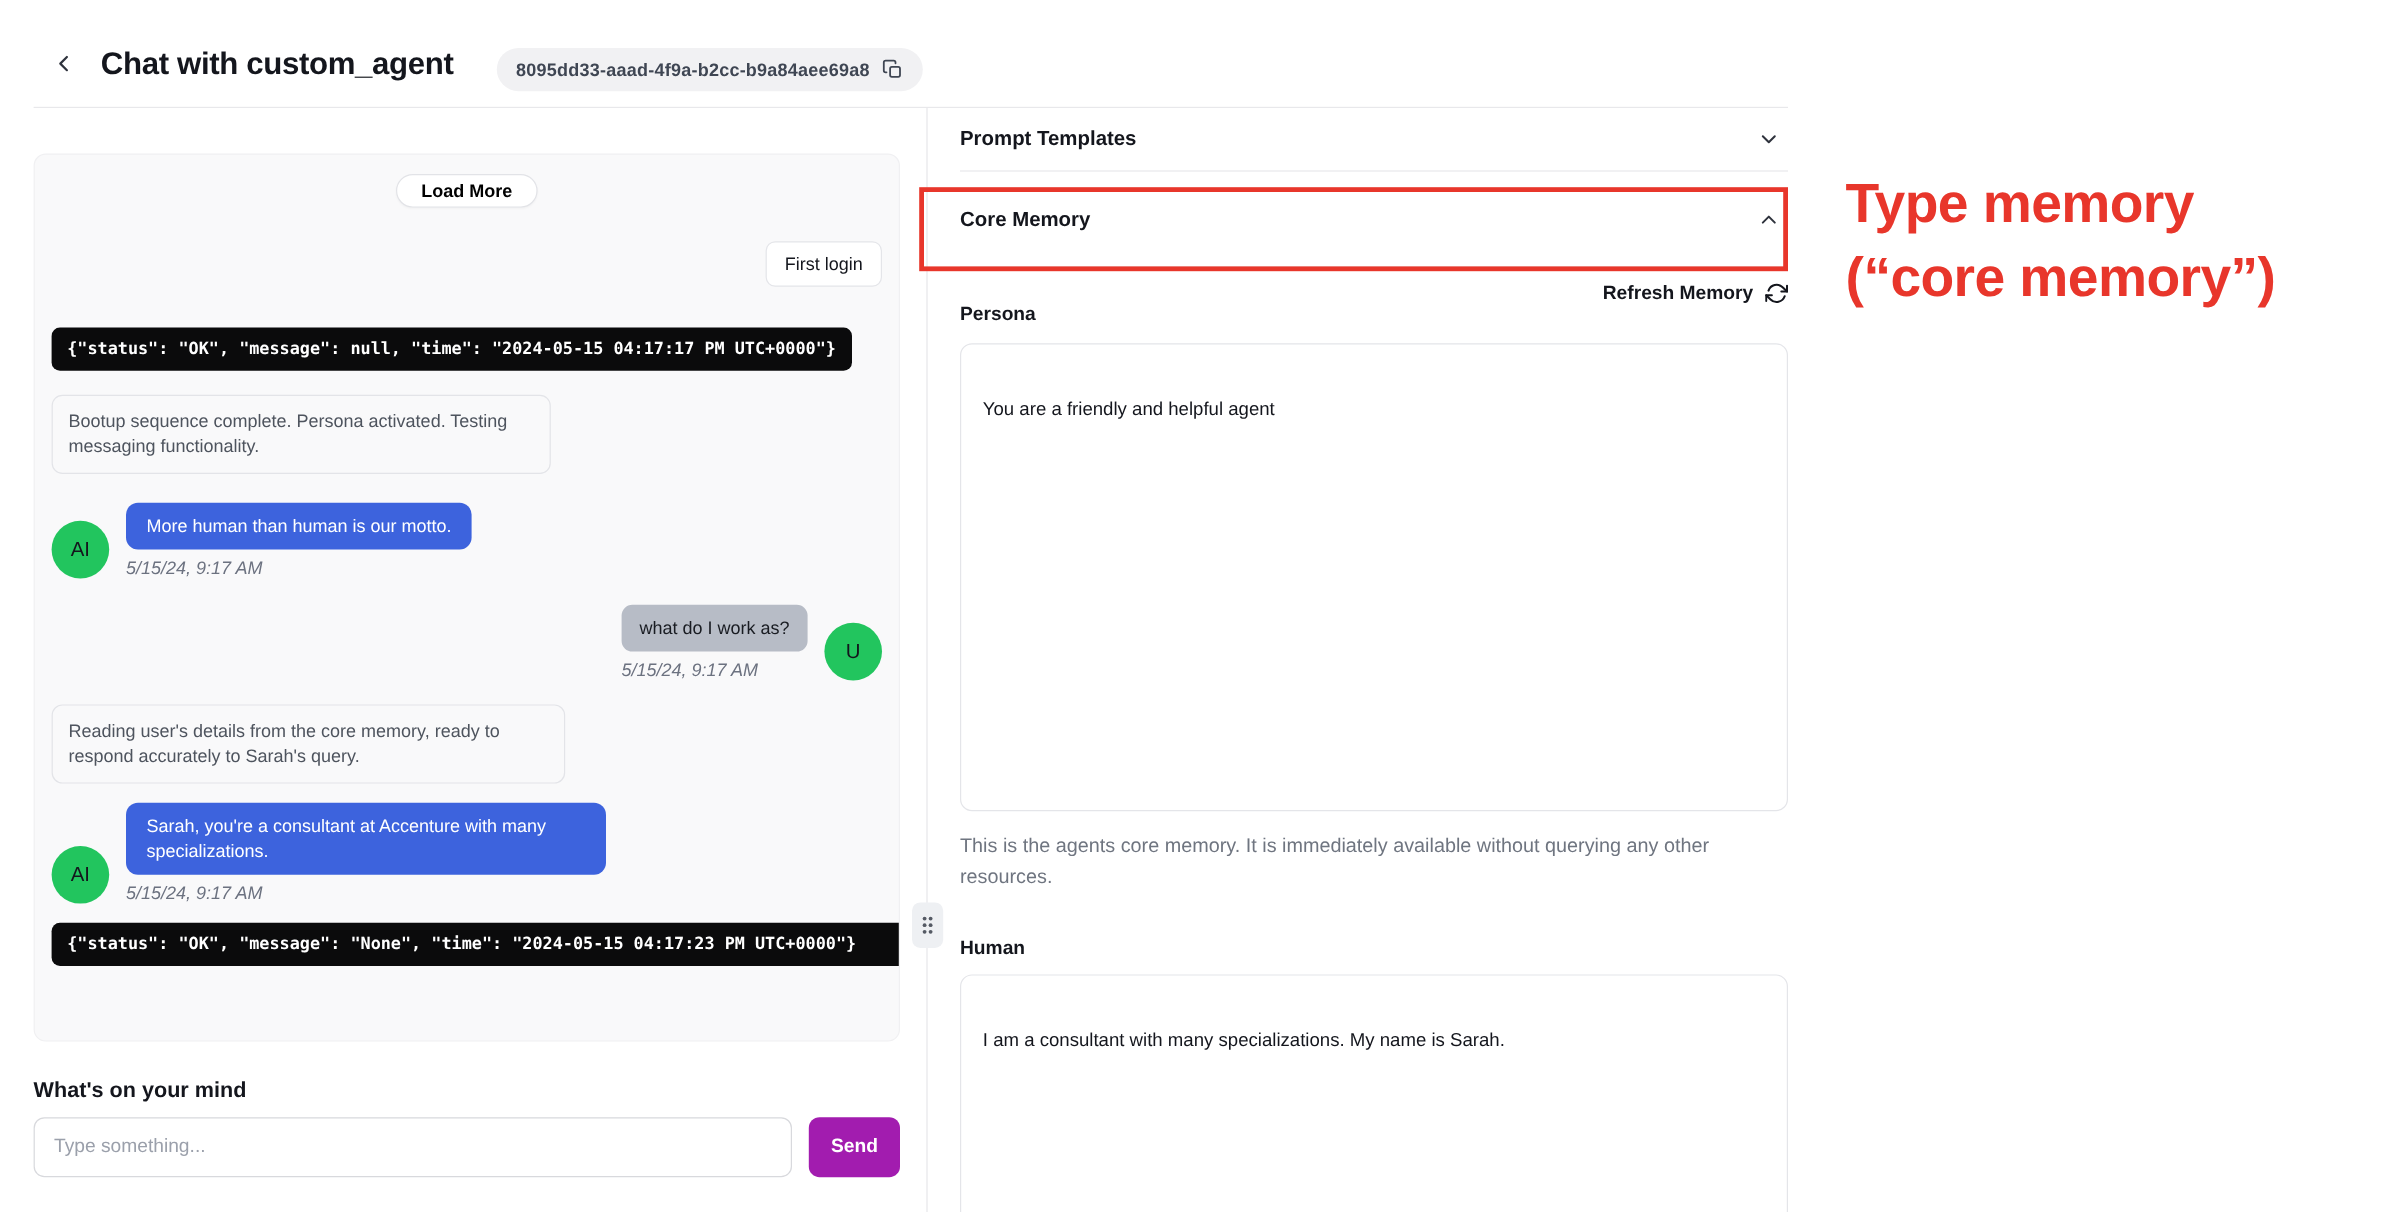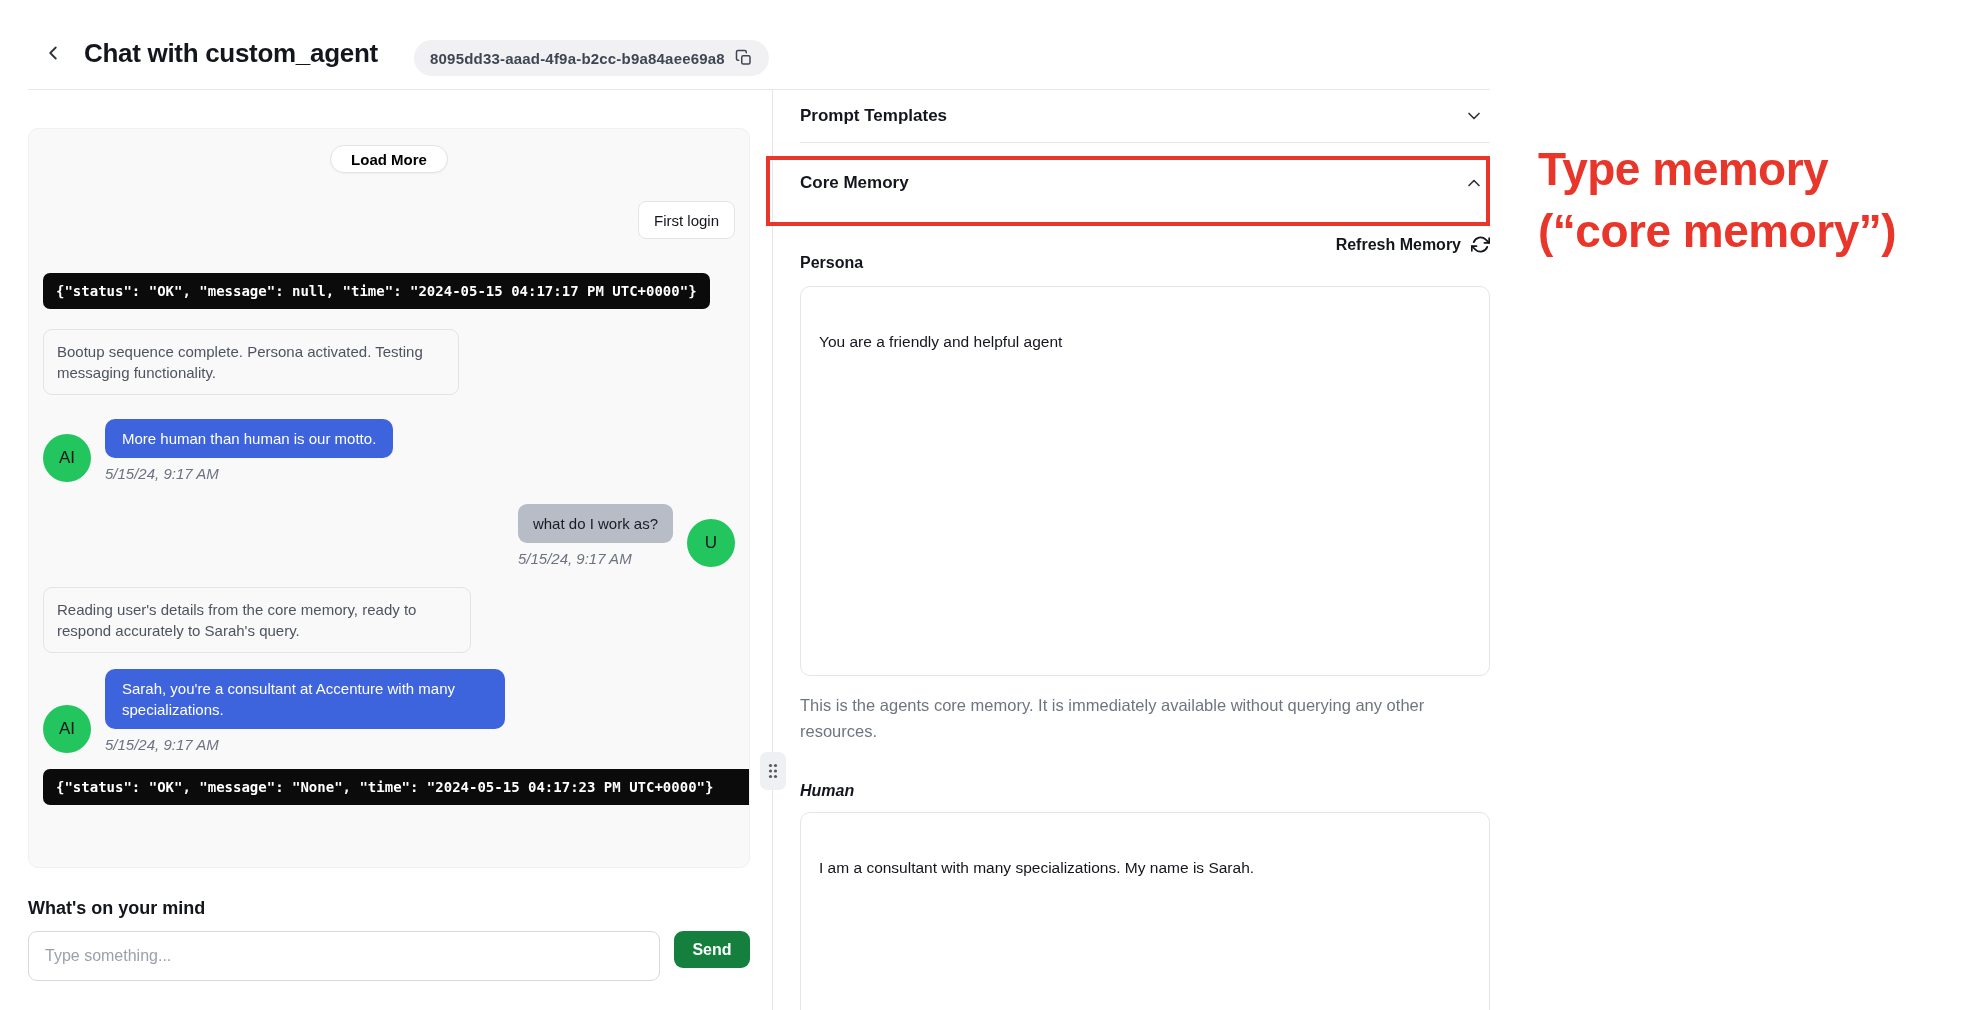--- a/index.html
+++ b/index.html
@@ -62,21 +62,21 @@
   .timestamp { font-size:15px; color:#6c7280;font-style:italic; }
 
   .composer-label { margin-top:30px; font-size:18px; font-weight:700; }
   .composer-row { margin-top:12px; display:flex; gap:14px; }
   .composer-input {
     flex:1; height:50px; border:1px solid #d8d9dd; border-radius:9px; padding:0 16px;
     font-size:16px; font-family:"Liberation Sans", sans-serif; color:#14161d; outline:none; background:#fff;
   }
   .composer-input::placeholder { color:#9ba0ab; }
   .send-btn {
-    width:76px; height:37px; background:#15803d; color:#fff; border:none; border-radius:9px;
+    width:76px; height:50px; background:#a21caf; color:#fff; border:none; border-radius:9px;
     font-size:16px; font-weight:700; font-family:"Liberation Sans", sans-serif; cursor:pointer;
   }
 
   
   .v-divider { position:absolute; left:772px; top:90px; width:1px; height:920px; background:#e7e7ea; }
   .divider-handle {
     position:absolute; left:760px; top:752px; width:26px; height:38px; border-radius:7px;
     background:#eef0f3; display:flex; align-items:center; justify-content:center; cursor:col-resize;
   }
 
@@ -94,21 +94,21 @@
   .refresh-label { font-size:16px; font-weight:700; }
   .field-label { font-size:16px; font-weight:700; }
   .memory-box {
     display:block; width:100%; margin-top:14px; background:#fff; border:1px solid #e4e5e9;
     border-radius:10px; padding:44px 18px 16px; font-size:15.5px; color:#14161d;
     font-family:"Liberation Sans", sans-serif; resize:none; outline:none; line-height:21px;
   }
   .memory-box.persona { height:390px; }
   .memory-box.human { height:280px; margin-top:12px; }
   .caption { margin-top:16px; font-size:16.5px; line-height:26px; color:#6f7580; max-width:660px; }
-  .human-label { margin-top:38px;font-style:italic; }
+  .human-label { margin-top:38px; }
 
   
   .red-box {
     position:absolute; left:766px; top:156px; width:724px; height:70px;
     border:4px solid #e8362b; pointer-events:none;
   }
   .annotation {
     position:absolute; left:1538px; top:138px; color:#e8362b;
     font-size:46px; font-weight:700; line-height:62px; letter-spacing:-0.5px;
   }

